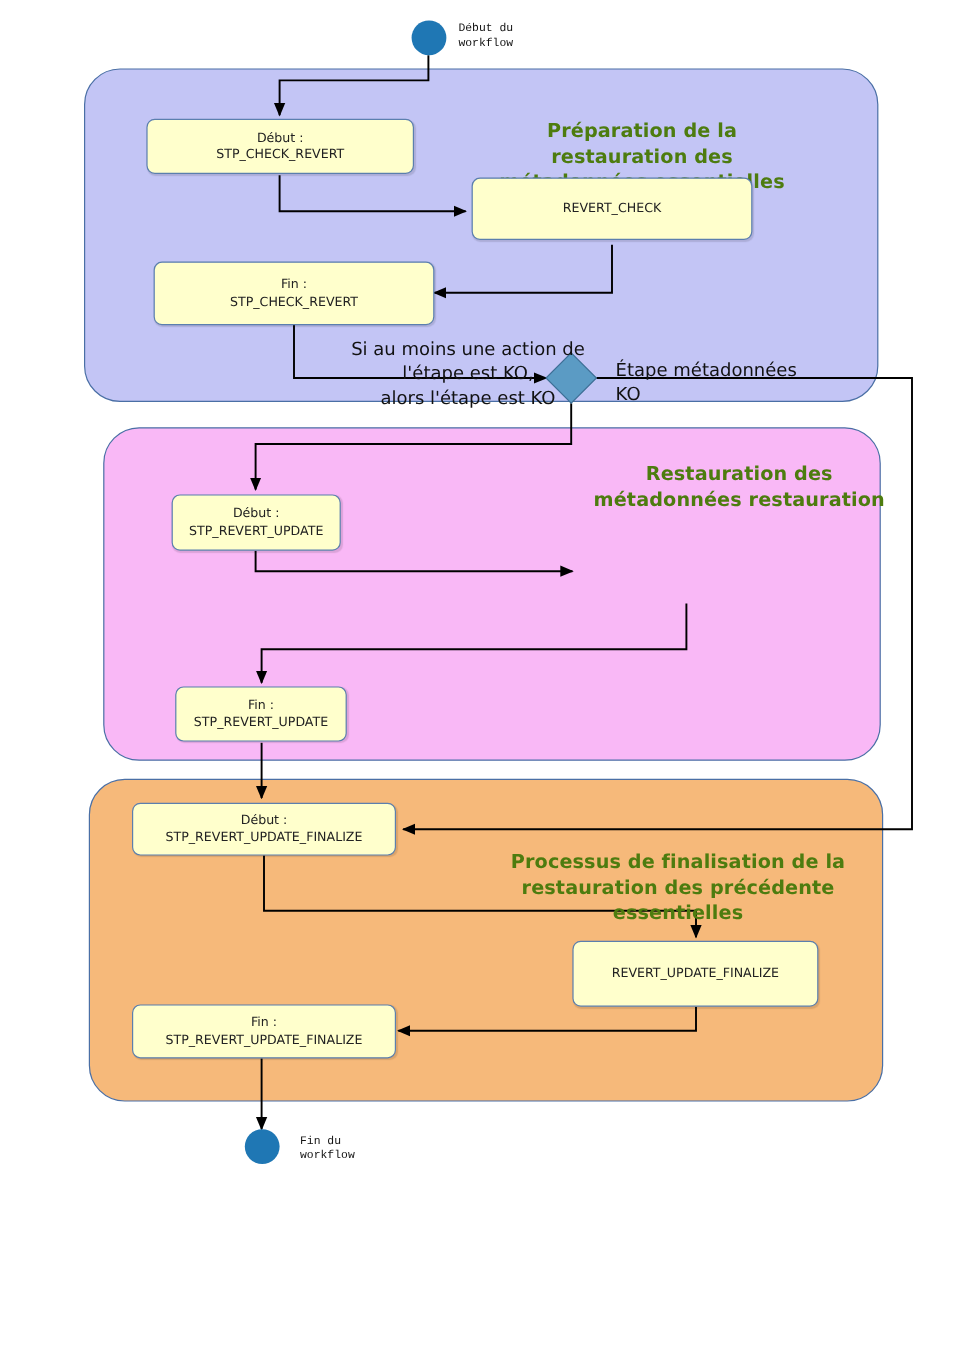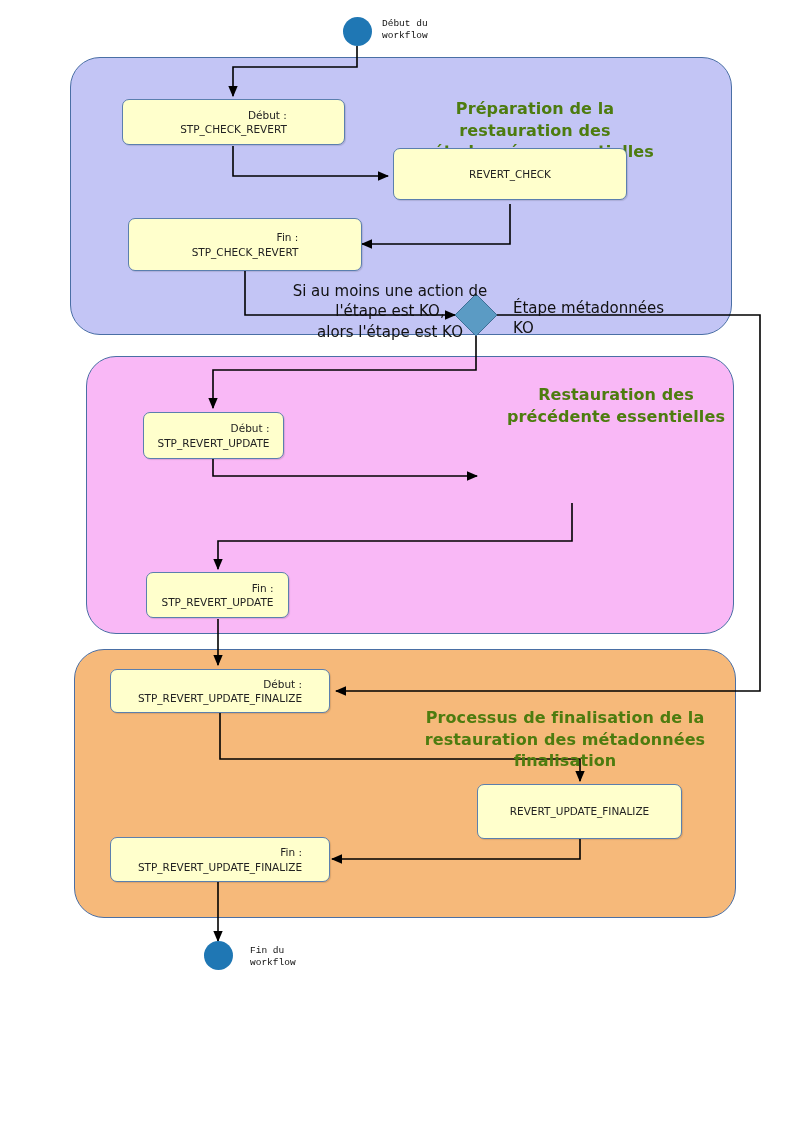--- a/index.html
+++ b/index.html
@@ -16,21 +16,21 @@
   .lane-title{
     position:absolute;font-weight:bold;font-size:16px;color:#4d7c0f;
     text-align:center;line-height:1.35;letter-spacing:0.1px;
   }
 
   
   .node{
     position:absolute;box-sizing:border-box;
     background:#ffffcc;border:1px solid #5b7fae;border-radius:7px;
     display:flex;align-items:center;justify-content:center;
-    text-align:right;font-size:10.5px;color:#222;line-height:1.35;
+    text-align:center;font-size:10.5px;color:#222;line-height:1.35;
     white-space:pre-line;
     box-shadow:1px 1px 1px rgba(0,0,0,0.12);
   }
 
   
   .terminal{position:absolute;border-radius:50%;background:#1f77b4;}
   .terminal-label{
     position:absolute;font-size:9.5px;color:#111;line-height:1.3;
     white-space:pre-line;
     font-family:Liberation Mono, monospace;
@@ -86,24 +86,24 @@
       <path d="M218,882 L218,941" marker-end="url(#arrow)"></path>
     </g>
 
     <polygon points="476,294 497,315 476,336 455,315" fill="#5b9bc4" stroke="#3d6f96" stroke-width="1"></polygon>
   </svg>
 
   <div class="lane-title" style="left:405px;top:98px;width:260px;">Préparation de la restauration
 des métadonnées essentielles</div>
 
   <div class="lane-title" style="left:492px;top:384px;width:248px;">Restauration des
-précédente essentielles</div>
+métadonnées restauration</div>
 
   <div class="lane-title" style="left:400px;top:707px;width:330px;">Processus de finalisation de la restauration
-des métadonnées finalisation</div>
+des précédente essentielles</div>
 
   <div class="node" style="left:122px;top:99px;width:223px;height:46px;">Début :
 STP_CHECK_REVERT</div>
 
   <div class="node" style="left:393px;top:148px;width:234px;height:52px;">REVERT_CHECK</div>
 
   <div class="node" style="left:128px;top:218px;width:234px;height:53px;">Fin :
 STP_CHECK_REVERT</div>
 
   <div class="node" style="left:143px;top:412px;width:141px;height:47px;">Début :

